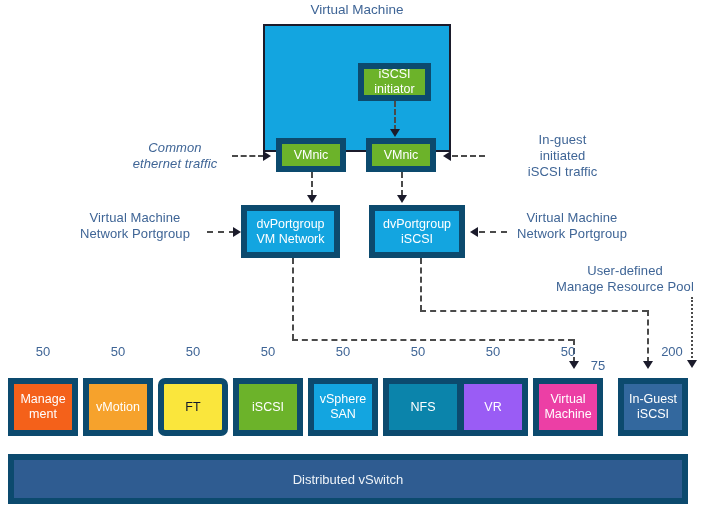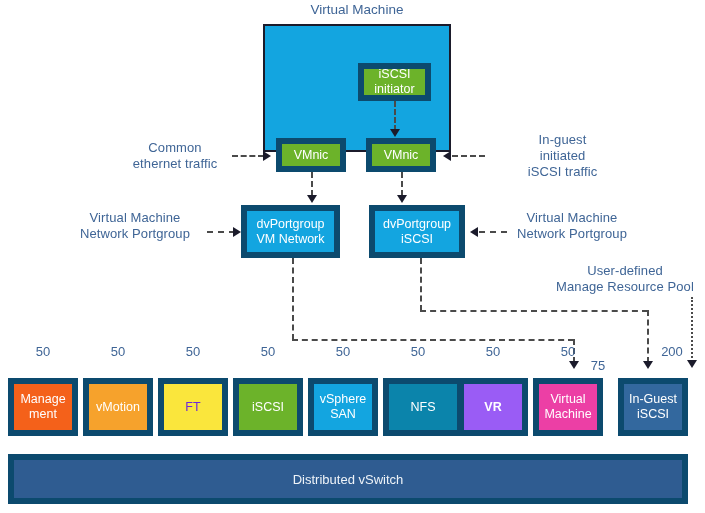--- a/index.html
+++ b/index.html
@@ -115,21 +115,21 @@
 
   <div class="abs box green" style="left:358px; top:63px; width:73px; height:38px;">iSCSI
 initiator</div>
 
   <div class="abs dashv" style="left:394px; top:101px; height:30px;"></div>
   <div class="arrow-d" style="left:390px; top:129px;"></div>
 
   <div class="abs box green" style="left:276px; top:138px; width:70px; height:34px;">VMnic</div>
   <div class="abs box green" style="left:366px; top:138px; width:70px; height:34px;">VMnic</div>
 
-  <div class="abs lbl" style="left:110px; top:140px; width:130px;">Common
+  <div class="abs lbl" style="left:110px; top:140px; width:130px;font-style:italic;">Common
 ethernet traffic</div>
   <div class="abs dashh" style="left:232px; top:155px; width:32px;"></div>
   <div class="arrow-r" style="left:263px; top:151px;"></div>
 
   <div class="abs lbl" style="left:495px; top:132px; width:135px;">In-guest
 initiated
 iSCSI traffic</div>
   <div class="arrow-l" style="left:443px; top:151px;"></div>
   <div class="abs dashh" style="left:452px; top:155px; width:33px;"></div>
 
@@ -176,26 +176,26 @@
   <div class="abs num" style="left:308px; top:345px; width:70px;">50</div>
   <div class="abs num" style="left:383px; top:345px; width:70px;">50</div>
   <div class="abs num" style="left:458px; top:345px; width:70px;">50</div>
   <div class="abs num" style="left:533px; top:345px; width:70px;">50</div>
   <div class="abs num" style="left:583px; top:359px; width:30px;">75</div>
   <div class="abs num" style="left:655px; top:345px; width:34px;">200</div>
 
   <div class="abs box svcbox" style="left:8px; top:378px; width:70px; height:58px; background:#f4611a; color:#ffffff;">Manage
 ment</div>
   <div class="abs box svcbox" style="left:83px; top:378px; width:70px; height:58px; background:#f6a22c; color:#ffffff;">vMotion</div>
-  <div class="abs box svcbox" style="left:158px; top:378px; width:70px; height:58px; background:#fae63c; color:#6d28d9;">FT</div>
+  <div class="abs box svcbox" style="left:158px; top:378px; width:70px; height:58px; background:#fae63c; color:#0f172a;border-radius:7px;">FT</div>
   <div class="abs box svcbox" style="left:233px; top:378px; width:70px; height:58px; background:#6cb32a; color:#ffffff;">iSCSI</div>
   <div class="abs box svcbox" style="left:308px; top:378px; width:70px; height:58px; background:#13a5e0; color:#ffffff;">vSphere
 SAN</div>
   <div class="abs box svcbox" style="left:383px; top:378px; width:80px; height:58px; background:#0b84ab; color:#ffffff;">NFS</div>
-  <div class="abs box svcbox" style="left:458px; top:378px; width:70px; height:58px; background:#9a5cf5; color:#ffffff;font-weight:bold;">VR</div>
+  <div class="abs box svcbox" style="left:458px; top:378px; width:70px; height:58px; background:#9a5cf5; color:#ffffff;">VR</div>
   <div class="abs box svcbox" style="left:533px; top:378px; width:70px; height:58px; background:#ec3fa5; color:#ffffff;">Virtual
 Machine</div>
   <div class="abs box svcbox" style="left:618px; top:378px; width:70px; height:58px; background:#33689e; color:#ffffff;">In-Guest
 iSCSI</div>
 
   <div class="abs box dvs" style="left:8px; top:454px; width:680px; height:50px;">Distributed vSwitch</div>
 
 </div>
 
 </body></html>

